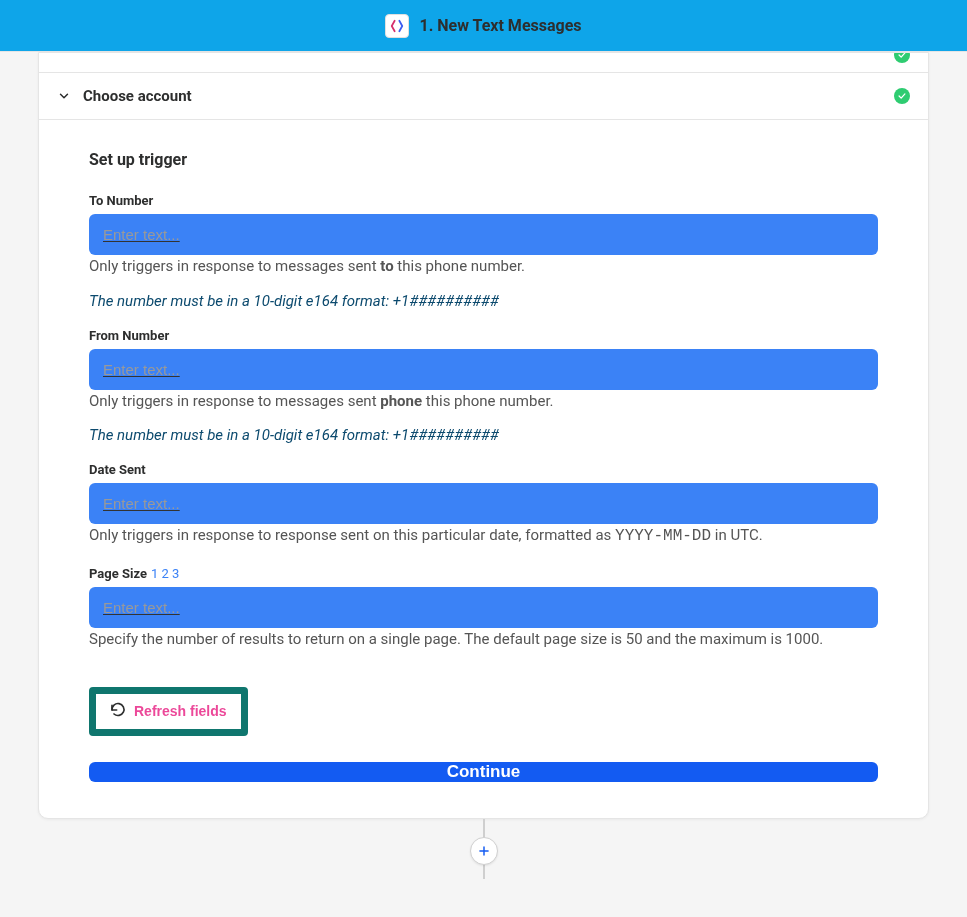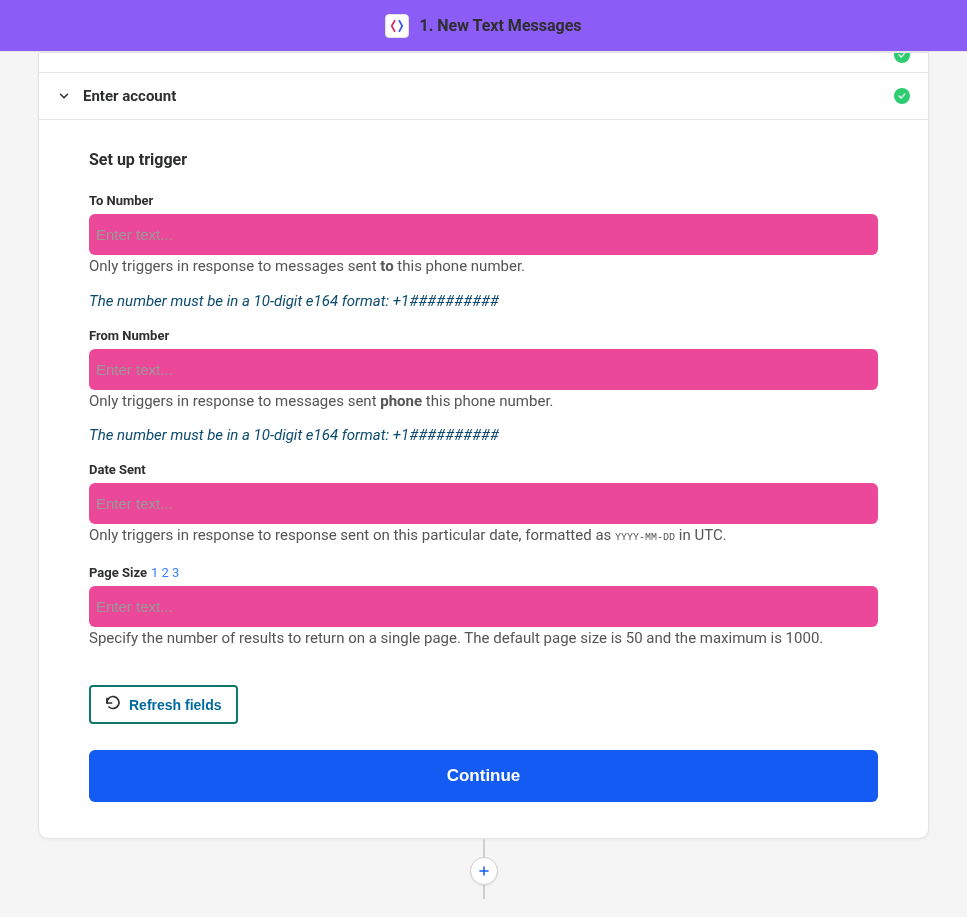--- a/index.html
+++ b/index.html
@@ -4,21 +4,21 @@
 <style>
   * { box-sizing: border-box; margin: 0; padding: 0; }
   body {
     font-family: -apple-system, BlinkMacSystemFont, "Segoe UI", Roboto, Helvetica, Arial, sans-serif;
     background: #f5f5f5;
     width: 967px;
     height: 917px;
     overflow: hidden;
   }
   .top-bar {
-    background: #8b5cf6;
+    background: #0ea5e9;
     height: 52px;
     border-bottom: 1px solid #e5e5e5;
     display: flex;
     align-items: center;
     justify-content: center;
     gap: 10px;
   }
   .top-icon {
     width: 24px;
     height: 24px;
@@ -111,71 +111,72 @@
     margin-bottom: 6px;
     display: block;
   }
   .field-label-hint {
     font-weight: 400;
     color: #3b82f6;
     margin-left: 4px;
   }
   .field-input {
     width: 100%;
-    background: #ec4899;
+    background: #3b82f6;
     border: none;
     border-radius: 6px;
-    padding: 12px 7px;
+    padding: 12px 14px;
     font-size: 15px;
     color: #333;
     outline: none;
+    text-decoration: underline;
   }
   .field-input::placeholder {
     color: #999;
   }
   .help-text {
     font-size: 15px;
     color: #555;
     margin-top: 0;
     line-height: 1.5;
   }
   .help-text b { font-weight: 700; }
   .help-italic {
     font-style: italic;
     font-size: 15px;
     color: #0c4a6e;
     margin-top: 14px;
     margin-bottom: 4px;
   }
   code.inline {
     font-family: "SFMono-Regular", Consolas, "Liberation Mono", Menlo, monospace;
-    font-size: 10px;
+    font-size: 16px;
     background: transparent;
   }
   .refresh-btn {
     display: inline-flex;
     align-items: center;
     gap: 8px;
     background: #fff;
-    border: 2px solid #0f766e;
+    border: 7px solid #0f766e;
     border-radius: 4px;
     padding: 8px 14px;
     font-weight: 700;
     font-size: 14px;
-    color: #0369a1;
+    color: #ec4899;
     cursor: pointer;
     margin-top: 18px;
   }
   .continue-btn {
     width: 100%;
     background: #135bf2;
     color: #fff;
     border: none;
     border-radius: 6px;
-    padding: 16px;
+    padding: 0;
     font-weight: 700;
     font-size: 17px;
     margin-top: 26px;
     cursor: pointer;
   }
   .connector-line {
     width: 2px;
     height: 60px;
     background: #cfcfcf;
     margin: 0 auto;
@@ -221,21 +222,21 @@
           </svg>
       </div>
     </div>
 
     <div class="section-header">
       <span class="chevron">
         <svg width="14" height="14" viewBox="0 0 24 24">
             <path d="M6 9 L12 15 L18 9" stroke="#2d2e2e" stroke-width="2.5" fill="none" stroke-linecap="round" stroke-linejoin="round"></path>
           </svg>
       </span>
-      <span class="section-header-title">Enter account</span>
+      <span class="section-header-title">Choose account</span>
       <div class="check-badge-inline">
         <svg width="10" height="10" viewBox="0 0 24 24">
             <path d="M5 12 L10 17 L19 7" stroke="#fff" stroke-width="3" fill="none" stroke-linecap="round" stroke-linejoin="round"></path>
           </svg>
       </div>
     </div>
 
     <div class="form-area">
       <div class="form-title">Set up trigger</div>
 

